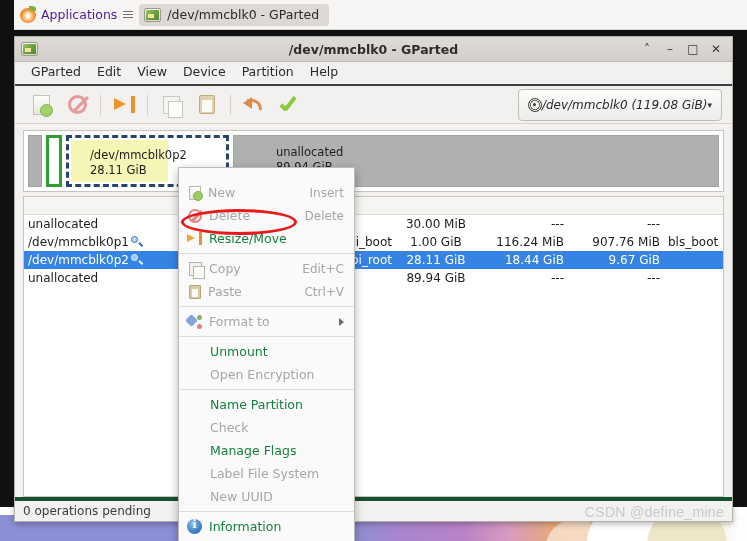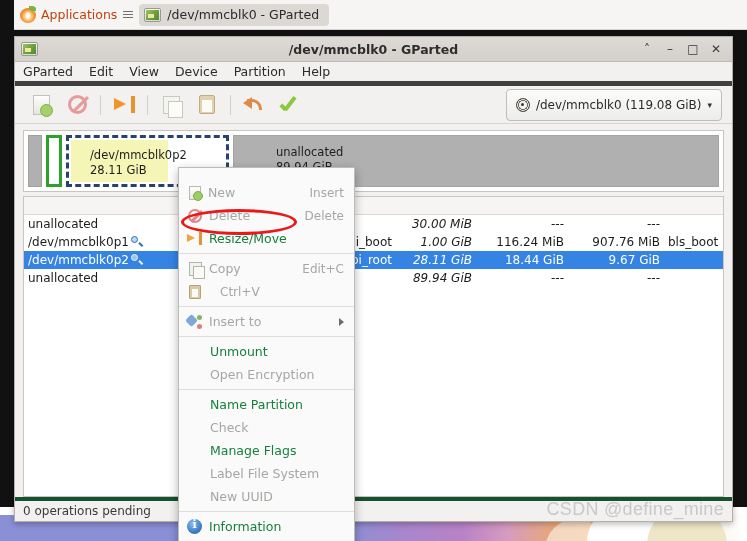--- a/index.html
+++ b/index.html
@@ -63,21 +63,21 @@
   .orange-logo .seg {
     position: absolute; left: 6px; top: 6px;
     width: 4px; height: 7px; border-radius: 50%;
     background: #ffffff; opacity: .9;
   }
   .orange-logo .leaf {
     position: absolute; left: 9px; top: 0px;
     width: 7px; height: 5px; border-radius: 0 60% 0 60%;
     background: #7cb342;
   }
-  #apps-label { font-size: 12.5px; color: #c2410c; }
+  #apps-label { font-size: 12.5px; color: #4c1d95; }
   .panel-grip {
     width: 10px; height: 14px; margin-left: 2px;
     display: flex; flex-direction: column; justify-content: center; gap: 2px;
   }
   .panel-grip i { display: block; height: 1px; background: #6f6f6f; }
 
   #task-button {
     display: flex; align-items: center; gap: 6px;
     margin-left: 6px; padding: 3px 10px 3px 5px;
     background: #dcd8d4; border-radius: 4px;
@@ -128,22 +128,22 @@
   #win-buttons span {
     font-size: 12px; color: #3a3a3a; line-height: 1;
     display: inline-flex; align-items: center; justify-content: center;
     width: 12px; height: 14px;
   }
 
   
   #menubar {
     height: 24px; flex: none;
     background: #f2f1f0;
-    display: flex; align-items: flex-start; 
-    border-bottom: 5px solid #404040;
+    display: flex; align-items: flex-start; padding-left: 8px;
+    border-bottom: 2px solid #404040;
   }
   #menubar .mi {
     padding: 2px 8px; font-size: 12.5px; color: #2b2b2b; border-radius: 3px;
   }
 
   
   #toolbar {
     height: 38px; flex: none;
     background: #f2f1f0;
     display: flex; align-items: center; padding: 0 8px;
@@ -151,25 +151,25 @@
   }
   .tb-btn {
     width: 30px; height: 28px; margin: 0 3px;
     display: flex; align-items: center; justify-content: center;
   }
   .tb-sep {
     width: 1px; height: 20px; background: #d2cec9; margin: 0 5px;
   }
   #device-combo {
     margin-left: auto; margin-right: 2px;
-    display: flex; align-items: center; gap: 6px;
+    display: flex; align-items: center; gap: 0;
     height: 32px; padding: 0 9px;
     background: linear-gradient(#fcfcfb, #ececea);
     border: 1px solid #c0bcb7; border-radius: 4px;
-    font-size: 12px; color: #2b2b2b;
+    font-size: 12px; color: #2b2b2b; font-style: italic;
   }
   .disk-icon {
     width: 14px; height: 14px; border-radius: 50%;
     background: radial-gradient(circle at 50% 50%, #ffffff 0 2px, #f0efee 2px 4px, #6d6a66 4px 5px, #f0efee 5px 6px, #4d4a46 6px 7px);
     border: 1.5px solid #4d4a46; flex: none; position: relative;
   }
   .disk-icon:after {
     content:""; position:absolute; left:50%; top:50%;
     width:3px; height:3px; margin:-1.5px 0 0 -1.5px;
     border-radius:50%; background:#3a3733;
@@ -228,21 +228,21 @@
   table.parts {
     width: 100%; border-collapse: collapse; font-size: 12px;
     table-layout: fixed;
   }
   table.parts td { height: 18px; padding: 0 4px; white-space: nowrap; color: #1d1d1d; }
   tr.sel td { background: #3584e4; color: #ffffff; }
   .c-part  { width: 150px; text-align: left; }
   .c-name  { width: 60px;  text-align: right; }
   .c-fs    { width: 78px;  text-align: right; }
   .c-label { width: 84px;  text-align: right; }
-  .c-size  { width: 80px;  text-align: right; font-style: italic; }
+  .c-size  { width: 80px;  text-align: center; }
   .c-used  { width: 92px;  text-align: right; }
   .c-unused{ width: 96px;  text-align: right; }
   .c-flags { width: 90px;  text-align: left; padding-left: 8px; }
   .mag {
     display: inline-block; width: 11px; height: 11px;
     vertical-align: -1px; margin-left: 2px; position: relative;
   }
   .mag i {
     position: absolute; left: 0; top: 0;
     width: 7px; height: 7px; border: 1.6px solid #2d6fb8; border-radius: 50%;
@@ -258,21 +258,21 @@
   
   #statusbar {
     height: 24px; flex: none; display: flex; align-items: center;
     padding: 0 8px; background: #f2f1f0;
     border-top: 4px solid #14532d;
     font-size: 12px; color: #3a3a3a;
     position: relative;
   }
   #watermark {
     position: absolute; right: 8px; bottom: 1px;
-    font-size: 18px; color: #c9c9c9;
+    font-size: 14px; color: #c9c9c9;
     font-family: "Liberation Sans", sans-serif;
     letter-spacing: .3px;
   }
 
   
   #ctxmenu {
     position: absolute; left: 178px; top: 167px;
     width: 177px;
     background: #fafafa;
     border: 1px solid #bfbbb6;
@@ -620,32 +620,33 @@
   <div class="cm-sep"></div>
 
   <div class="cmi disabled">
     <span class="ico ic-copy"></span>
     <span class="txt">Copy</span>
     <span class="accel">Edit+C</span>
   </div>
 
   <div class="cmi disabled">
     <span class="ico ic-paste"></span>
+    <span class="txt">Paste</span>
     <span class="accel">Ctrl+V</span>
   </div>
 
   <div class="cm-sep"></div>
 
   <div class="cmi disabled">
     <span class="ico ic-format">
         <span class="d1"></span>
         <span class="d2"></span>
         <span class="d3"></span>
       </span>
-    <span class="txt">Insert to</span>
+    <span class="txt">Format to</span>
     <span class="submenu-arrow"></span>
   </div>
 
   <div class="cm-sep"></div>
 
   <div class="cmi noicon">
     <span class="txt">Unmount</span>
   </div>
   <div class="cmi noicon disabled">
     <span class="txt">Open Encryption</span>

